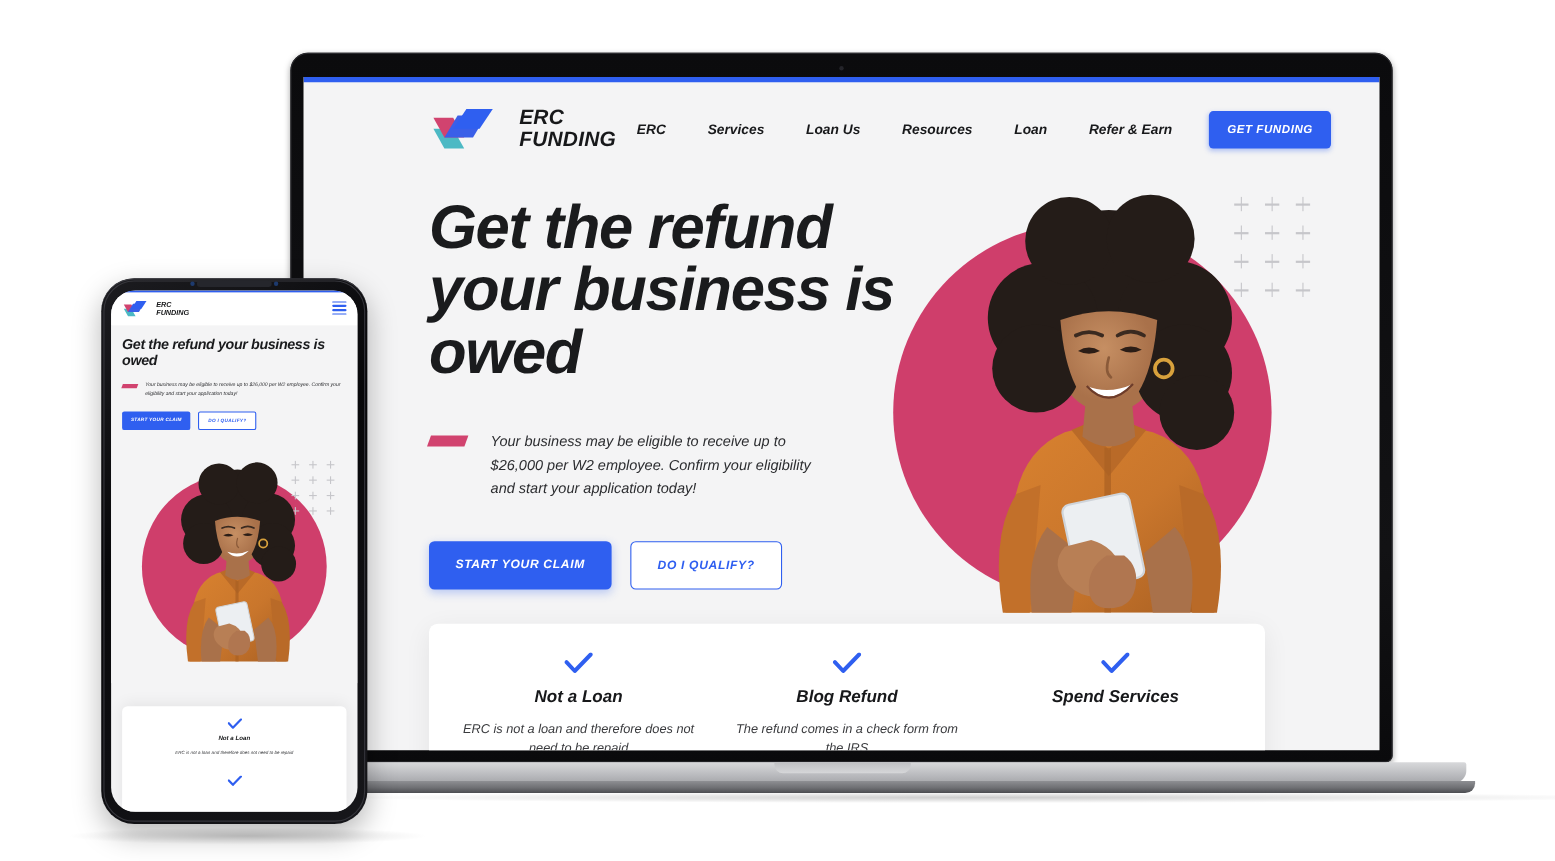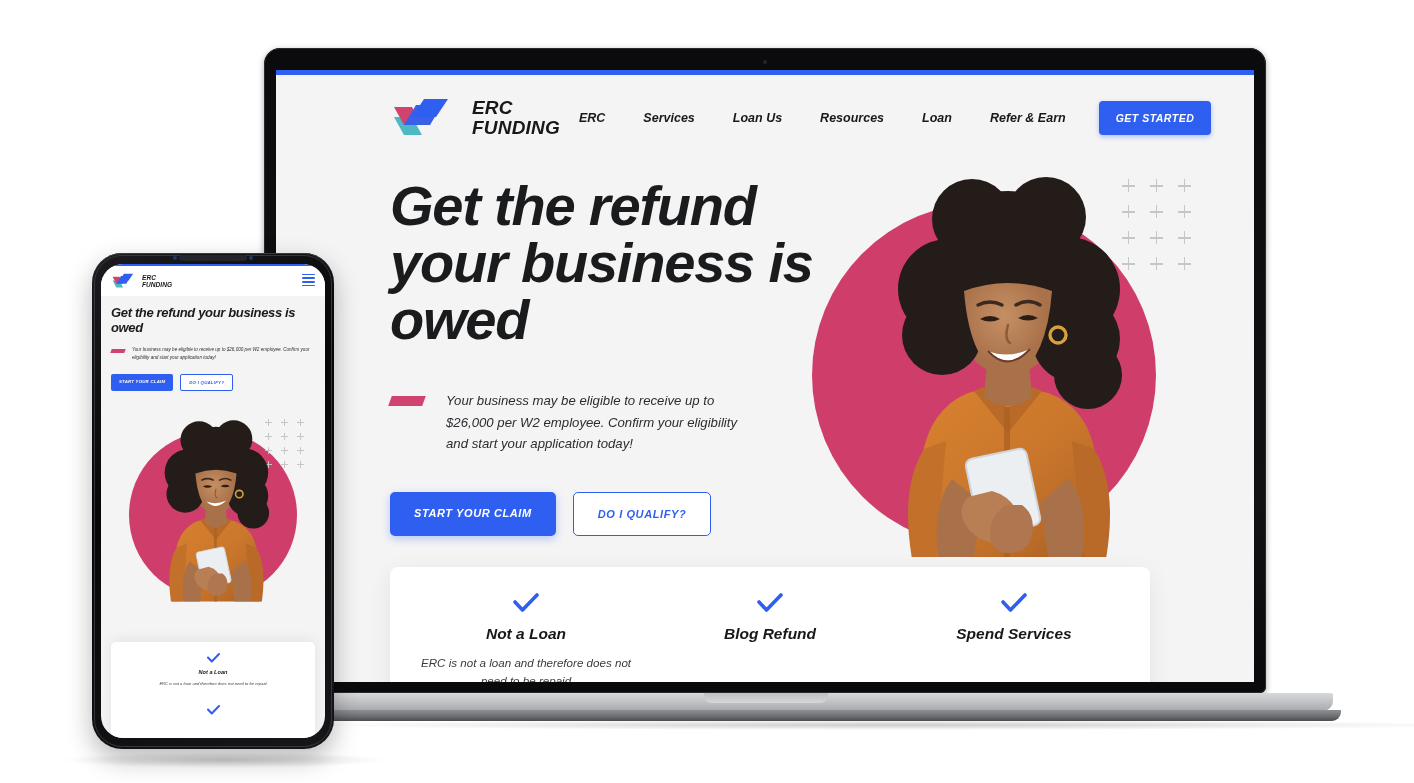--- a/index.html
+++ b/index.html
@@ -222,21 +222,21 @@
               </div>
             </div>
 
             <div class="navlinks">
               <div class="navlink">ERC</div>
               <div class="navlink">Services</div>
               <div class="navlink">Loan Us</div>
               <div class="navlink">Resources</div>
               <div class="navlink">Loan</div>
               <div class="navlink">Refer &amp; Earn</div>
-              <div class="btn-started">GET STARTED</div>
+              <div class="btn-started">GET FUNDING</div>
             </div>
           </div>
 
           <div class="hero">
 
             <div class="hero-art">
               <div class="circle"></div>
               <div class="plusgrid">
                 <span class="p" style="left:0;top:0"></span>
                   <span class="p" style="left:28px;top:0"></span>
@@ -339,20 +339,21 @@
                 <path d="M2 9 L9.5 17 L24 2" stroke="#2f5ff0" stroke-width="3.6" fill="none" stroke-linecap="round" stroke-linejoin="round"></path>
               </svg>
               <h3>Not a Loan</h3>
               <p>ERC is not a loan and therefore does not need to be repaid</p>
             </div>
             <div class="feature">
               <svg class="check" width="26" height="20" viewBox="0 0 26 20">
                 <path d="M2 9 L9.5 17 L24 2" stroke="#2f5ff0" stroke-width="3.6" fill="none" stroke-linecap="round" stroke-linejoin="round"></path>
               </svg>
               <h3>Blog Refund</h3>
+              <p>The refund comes in a check form from the IRS</p>
             </div>
             <div class="feature">
               <svg class="check" width="26" height="20" viewBox="0 0 26 20">
                 <path d="M2 9 L9.5 17 L24 2" stroke="#2f5ff0" stroke-width="3.6" fill="none" stroke-linecap="round" stroke-linejoin="round"></path>
               </svg>
               <h3>Spend Services</h3>
             </div>
           </div>
 
         </div>

